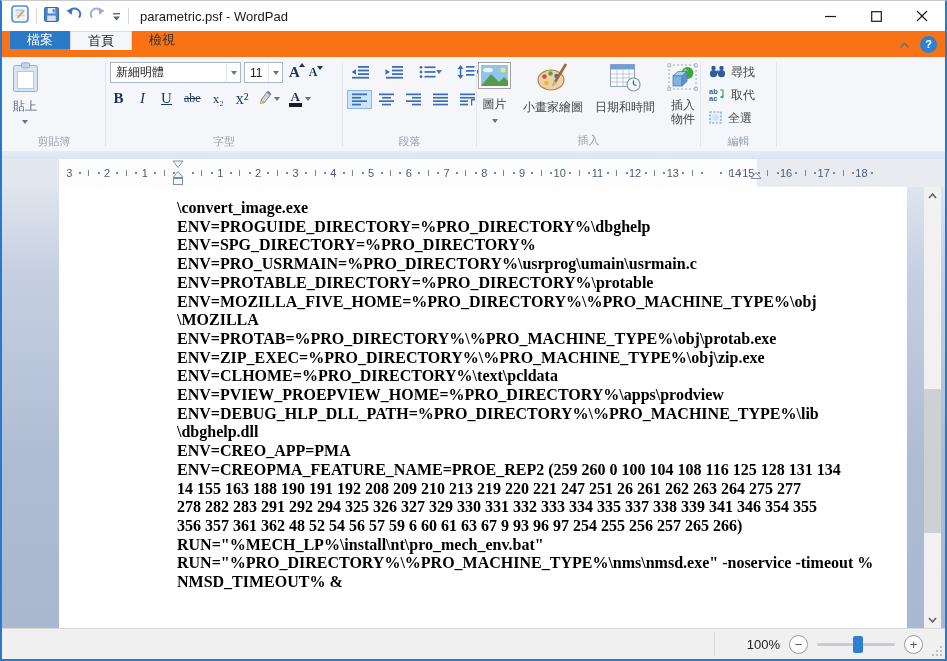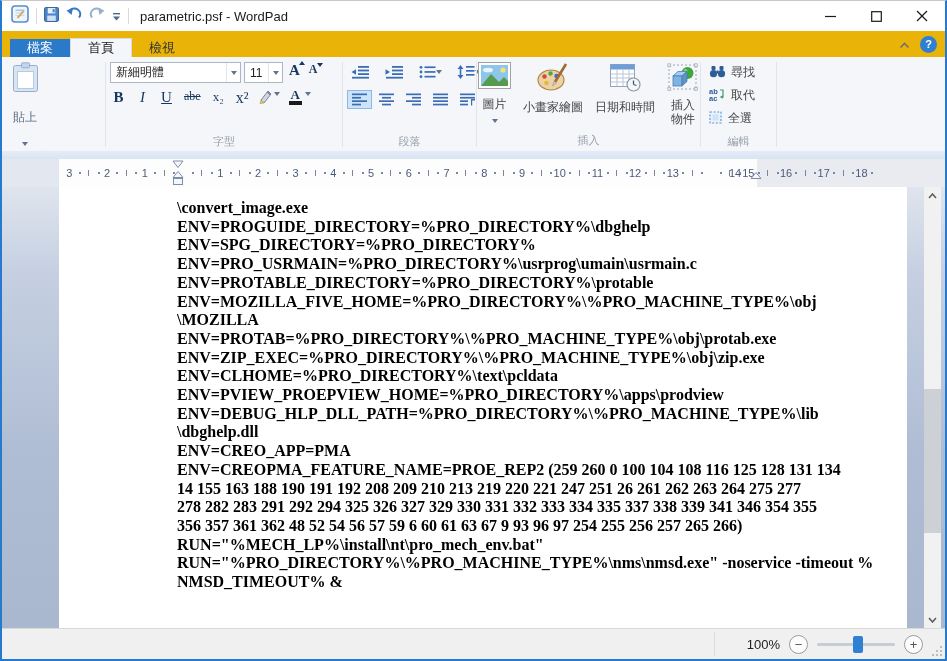--- a/index.html
+++ b/index.html
@@ -11,39 +11,39 @@
     display:flex;flex-direction:column;
   }
   
   .titlebar{height:30px;flex:0 0 auto;display:flex;align-items:center;background:#fff;padding-left:9px;}
   .qat{display:flex;align-items:center;gap:7px;}
   .qat-sep{width:1px;height:16px;background:#d9d9d9;}
   .title-text{font-size:13px;color:#1a1a1a;margin-left:11px;}
   .win-controls{margin-left:auto;display:flex;height:30px;}
   .win-btn{width:46px;display:flex;align-items:center;justify-content:center;}
   
-  .tabrow{height:26px;flex:0 0 auto;background:#eab308;display:flex;align-items:flex-end;padding-left:8px;position:relative;}
+  .tabrow{height:26px;flex:0 0 auto;background:#f97316;display:flex;align-items:flex-start;padding-left:8px;position:relative;}
   .tab{padding:0 17px;font-size:13px;display:flex;align-items:center;color:#333;}
   .tab-file{background:#2b7ac9;color:#fff;}
   .tab-active{background:#f4f6f9;border:1px solid #d8dce2;border-bottom:none;color:#1a1a1a;}
   .tab-extras{position:absolute;right:8px;top:0;height:100%;display:flex;align-items:center;gap:10px;}
   .help-btn{width:17px;height:17px;border-radius:50%;background:#2f80d2;color:#fff;font-size:11px;font-weight:bold;display:flex;align-items:center;justify-content:center;}
   
   .ribbon{height:94px;flex:0 0 auto;background:#f4f6f9;display:flex;padding:1px 2px 0;}
   .ribbon-strip{height:8px;flex:0 0 auto;background:linear-gradient(#e4ecf7,#d9e4f2);}
   .rb-group{display:flex;flex-direction:column;}
   .rb-body{flex:1;display:flex;}
   .rb-label{height:17px;font-size:11px;color:#9aa1ac;text-align:center;line-height:14px;}
   .rb-sep{width:1px;background:#e2e5ea;margin:4px 1px;}
   .g-clip{width:100px;}  .g-font{width:234px;}  .g-para{width:131px;}  .g-ins{width:221px;font-family:Liberation Mono, monospace;}  .g-edit{width:73px;}
-  .paste-btn{width:42px;display:flex;flex-direction:column;align-items:center;padding-top:4px;gap:13px;font-size:12px;color:#5b6e84;}
+  .paste-btn{width:42px;display:flex;flex-direction:column;align-items:center;padding-top:4px;gap:2px;font-size:12px;color:#5b6e84;}
   .cutcopy{display:flex;flex-direction:column;padding-top:8px;gap:8px;}
   .small-btn{display:flex;align-items:center;gap:5px;font-size:12px;color:#444;padding:0 3px;white-space:nowrap;}
   .col{display:flex;flex-direction:column;width:100%;padding:4px 3px 0;gap:6px;}
-  .row{display:flex;align-items:flex-start;gap:3px;}
+  .row{display:flex;align-items:center;gap:3px;}
   .combo{height:21px;border:1px solid #abb7c5;background:#fff;display:flex;align-items:center;font-size:12px;color:#222;padding-left:5px;}
   .combo .cbx{margin-left:auto;width:14px;height:100%;display:flex;align-items:center;justify-content:center;border-left:1px solid #e1e6ec;}
   .combo-family{width:131px;} .combo-size{width:39px;}
   .car{width:0;height:0;border:3px solid transparent;border-top:4px solid #62748c;margin-top:3px;}
   .fmt{min-width:17px;text-align:center;font-family:"Liberation Serif","DejaVu Serif",serif;font-size:15px;color:#17365d;padding:0 2px;}
   .fsz{font-family:"Liberation Serif",serif;font-weight:bold;color:#17365d;font-size:15px;padding:0 3px;position:relative;}
   .fsz i{position:absolute;top:-2px;right:-2px;width:0;height:0;border:3px solid transparent;font-size:0;}
   .fsz .up{border-bottom:4px solid #17365d;top:-4px;}
   .fsz .dn{border-top:4px solid #17365d;top:1px;}
   .al{padding:2px 3px;border:1px solid transparent;display:flex;align-items:center;}

